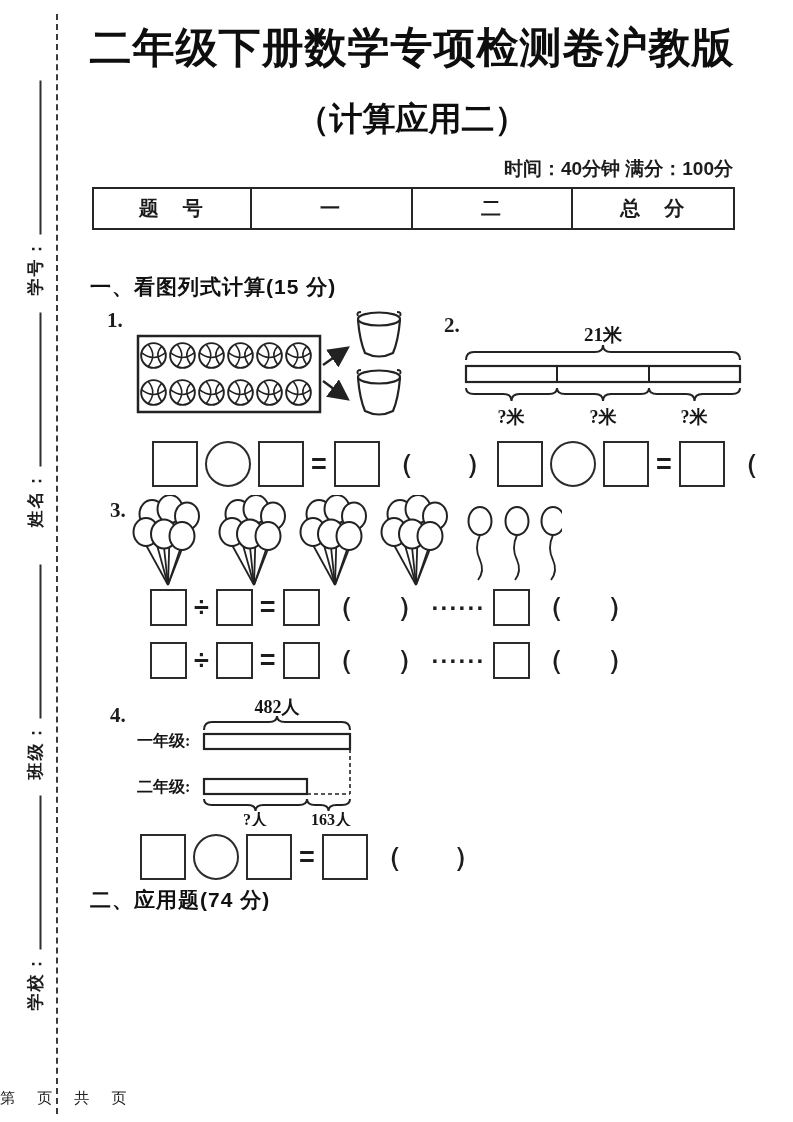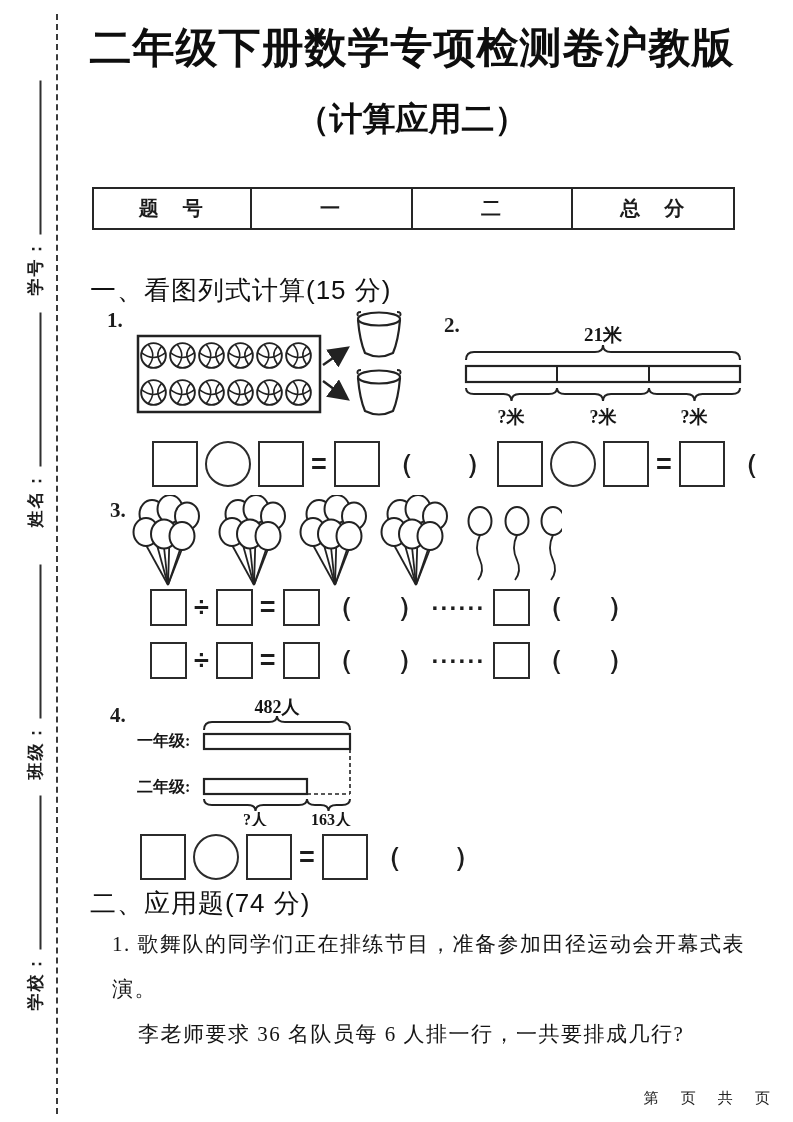--- a/index.html
+++ b/index.html
@@ -14,36 +14,36 @@
   
   .title{left:88px;top:20px;width:648px;text-align:center;font-size:42px;font-weight:900;
         letter-spacing:1px;color:#0e0e0e;}
   .subtitle{left:88px;top:97px;width:648px;text-align:center;font-size:33px;font-weight:900;color:#0e0e0e;}
   .meta{left:88px;top:156px;width:645px;text-align:right;font-size:19px;font-weight:700;}
   
   table.score{left:92px;top:187px;width:643px;position:absolute;border-collapse:collapse;}
   table.score td{border:2px solid #262626;height:37px;text-align:center;
         font-size:20px;font-weight:700;letter-spacing:2px;}
   
-  .sec-head{font-size:26px;font-weight:400;letter-spacing:1px;color:#111;}
+  .sec-head{font-size:21px;font-weight:700;letter-spacing:1px;color:#111;}
   .pnum{font-family:"Liberation Serif",serif;font-size:21px;font-weight:800;}
   
   .eq{display:flex;align-items:center;gap:7px;}
   .eq .box{width:42px;height:42px;border:2.5px solid #2b2b2b;background:#fff;}
   .eq .circ{width:42px;height:42px;border:2.5px solid #2b2b2b;border-radius:50%;background:#fff;}
   .eq.small .box{width:33px;height:33px;}
   .eq .op{font-size:27px;font-weight:800;line-height:1;}
   .eq .paren{font-size:27px;font-weight:600;line-height:1;}
   .eq .gap{display:inline-block;width:38px;}
   .eq .gap.sm{width:30px;}
   .eq .dots{font-size:24px;font-weight:900;letter-spacing:1px;line-height:1;}
   
   .prose{font-family:"Liberation Serif",serif;font-size:21px;line-height:45px;letter-spacing:1.5px;color:#151515;}
   .prose .ind{padding-left:26px;display:block;}
-  .footer{left:0;right:14px;bottom:14px;text-align:right;font-size:15px;letter-spacing:9px;color:#222;}
+  .footer{left:0;right:0;bottom:14px;text-align:left;font-size:15px;letter-spacing:9px;color:#222;}
   svg{display:block;}
   svg text{font-family:"Liberation Serif",serif;font-weight:700;fill:#151515;}
 </style>
 </head>
 <body>
 
 <div class="page">
 
   <div class="abs seal-line"></div>
   <div class="abs margin-field" style="left:-75px;top:174px;">
@@ -58,20 +58,21 @@
     <span>班级：</span>
     <span class="blank"></span>
   </div>
   <div class="abs margin-field" style="left:-75px;top:889px;">
     <span>学校：</span>
     <span class="blank"></span>
   </div>
 
   <div class="abs subtitle">（计算应用二）</div>
   <div class="abs title">二年级下册数学专项检测卷沪教版</div>
+  <div class="abs meta">时间：40分钟  满分：100分</div>
 
   <table class="score">
     <colgroup>
         <col style="width:24.6%">
         <col style="width:25.1%">
         <col style="width:25.1%">
         <col style="width:25.2%">
       </colgroup>
     <tbody>
         <tr>
@@ -248,21 +249,16 @@
     <span class="circ"></span>
     <span class="box"></span>
     <span class="op">=</span>
     <span class="box"></span>
     <span class="paren">（</span>
     <span class="gap"></span>
     <span class="paren">）</span>
   </div>
 
   <div class="abs sec-head" style="left:90px;top:886px;">二、应用题(74 分)</div>
-  <div class="abs prose" style="left:112px;top:922px;width:662px;">
-    <span>1.</span>
-    <span>歌舞队的同学们正在排练节目，准备参加田径运动会开幕式表演。</span>
-    <span class="ind">李老师要求 36 名队员每 6 人排一行，一共要排成几行?</span>
-  </div>
 
   <div class="abs footer">第 页 共 页</div>
 
 </div>
 
 </body></html>

